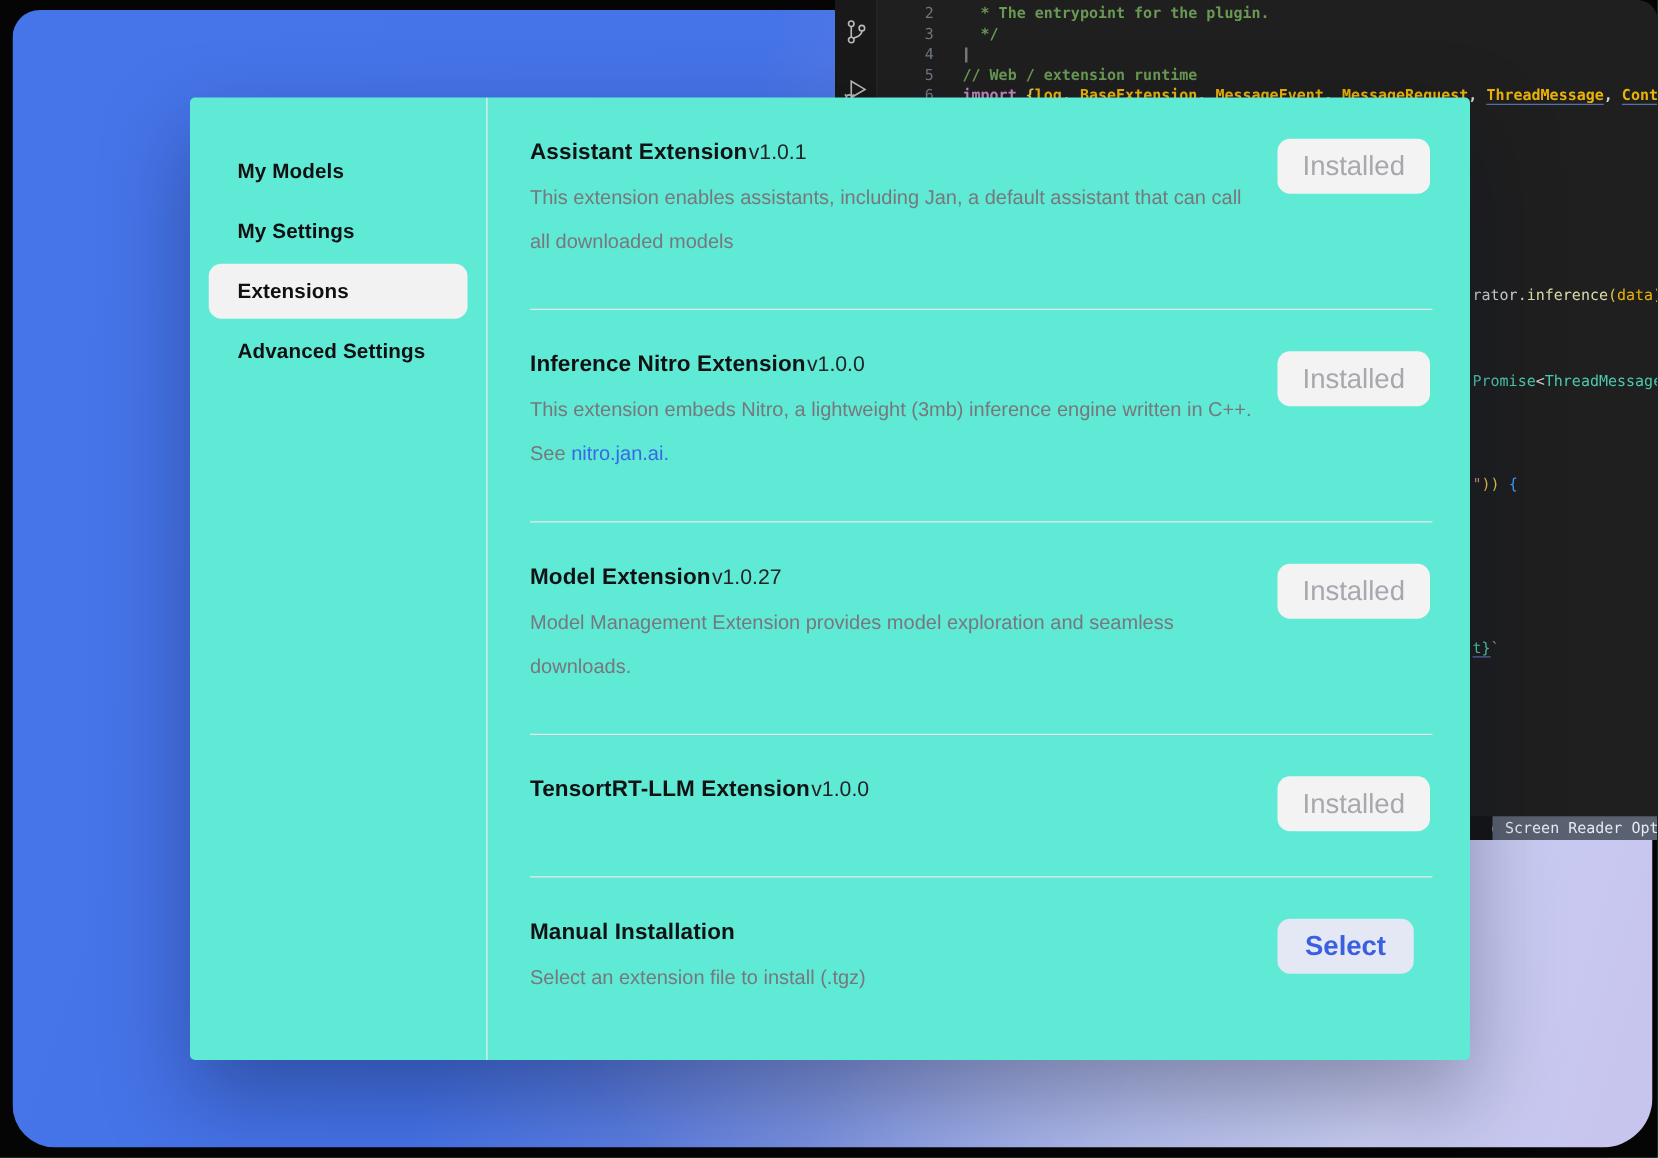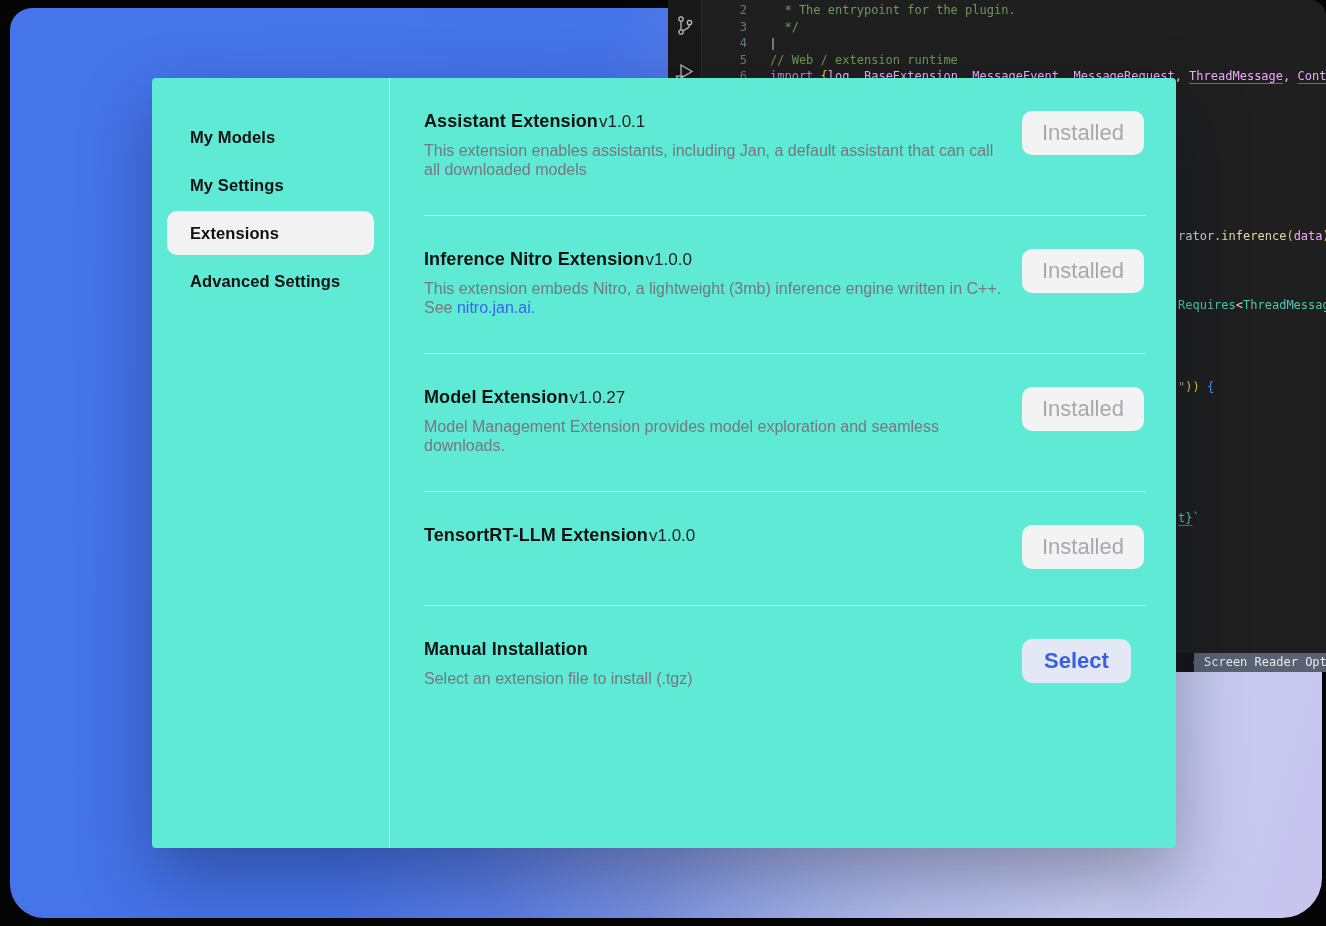--- a/index.html
+++ b/index.html
@@ -25,27 +25,27 @@
   }
   .activity-bar {
     position:absolute; left:0; top:0; width:34px; height:100%;
     background:#191919; border-right:1px solid #2b2b2b;
     display:flex; flex-direction:column; align-items:center; gap:22px; padding-top:14px;
   }
   .activity-bar svg { display:block; }
   .code-area { position:absolute; left:35px; top:2px; right:0; }
   .code-line { display:flex; height:16.5px; line-height:16.5px; white-space:pre; }
   .gutter { width:44px; text-align:right; padding-right:0; color:#6e7681; flex:0 0 44px; }
-  .code-text { padding-left:23px; color:#d4d4d4; }
+  .code-text { padding-left:23px; color:#d4d4d4;font-weight:bold; }
   .cursor { display:inline-block; width:2px; height:12px; background:#777; vertical-align:middle; margin-left:2px; }
   .fragment { position:absolute; left:510px; height:16.5px; line-height:16.5px; white-space:pre; color:#d4d4d4; }
 
   .c-comment { color:#6a9955; }
   .c-kw { color:#c586c0; }
-  .c-var { color:#f0abfc; }
+  .c-var { color:#eab308; }
   .c-fg { color:#d4d4d4; }
   .c-gold { color:#e8c642; }
   .c-blue { color:#389fff; }
   .c-fn { color:#dcdcaa;text-align:right; }
   .c-type { color:#4ec9b0; }
   .c-str { color:#ce9178; }
   .c-u { text-decoration:underline; text-underline-offset:3px; text-decoration-color:rgba(130,165,255,0.6); }
 
   .status-bar {
     position:absolute; left:0; bottom:0; width:100%; height:19px;
@@ -74,21 +74,21 @@
   }
   .side-item.active { background:#f2f2f3; }
 
   .content { flex:1; padding:0 30px 0 34px; }
   .ext-row { display:flex; align-items:flex-start; padding:33px 0 36px 0; }
   .ext-row.last { padding-bottom:40px; }
   .ext-main { flex:1; max-width:578px; }
   .ext-title-line { display:flex; align-items:baseline; gap:1px; }
   .ext-name { font-size:18px; font-weight:700; color:#121214; letter-spacing:0.1px; }
   .ext-version { font-size:17px; font-weight:400; color:#232327; }
-  .ext-desc { margin-top:9px; font-size:16px; line-height:19px; color:#77777d; }
+  .ext-desc { margin-top:9px; font-size:16px; line-height:35px; color:#77777d; }
   .ext-link { color:#3a66e8; text-decoration:none; cursor:pointer;text-align:center; }
   .divider { height:1px; background:#e7e7e9; }
 
   .btn {
     flex:0 0 auto; margin-left:20px; border:none; border-radius:10px;
     padding:9px 20px; font-size:22px; font-family:"Liberation Sans", sans-serif;
     cursor:default;
   }
   .btn-installed { background:#f3f3f4; color:#a7a7ae; font-weight:500; }
   .btn-select { background:#e3e8f4; color:#3a5fe0; font-weight:700; cursor:pointer; padding:9px 22px; }
@@ -122,21 +122,21 @@
       </div>
       <div class="code-area">
           <div class="code-line"><span class="gutter">2</span><span class="code-text"><span class="c-comment">  * The entrypoint for the plugin.</span></span></div>
           <div class="code-line"><span class="gutter">3</span><span class="code-text"><span class="c-comment">  */</span></span></div>
           <div class="code-line"><span class="gutter">4</span><span class="code-text"><span class="cursor"></span></span></div>
           <div class="code-line"><span class="gutter">5</span><span class="code-text"><span class="c-comment">// Web / extension runtime</span></span></div>
           <div class="code-line"><span class="gutter">6</span><span class="code-text"><span class="c-kw">import</span><span class="c-fg"> </span><span class="c-gold">{</span><span class="c-var c-u">log</span><span class="c-fg">, </span><span class="c-var c-u">BaseExtension</span><span class="c-fg">, </span><span class="c-var c-u">MessageEvent</span><span class="c-fg">, </span><span class="c-var c-u">MessageRequest</span><span class="c-fg">, </span><span class="c-var c-u">ThreadMessage</span><span class="c-fg">, </span><span class="c-var c-u">ContentType</span></span></div>
         </div>
       <div>
           <div class="fragment" style="top: 228px;"><span class="c-fg">rator.</span><span class="c-fn">inference</span><span class="c-gold">(</span><span class="c-var">data</span><span class="c-gold">)</span></div>
-          <div class="fragment" style="top: 297px;"><span class="c-type">Requires</span><span class="c-fg">&lt;</span><span class="c-type">ThreadMessage</span></div>
+          <div class="fragment" style="top: 297px;"><span class="c-type">Promise</span><span class="c-fg">&lt;</span><span class="c-type">ThreadMessage</span></div>
           <div class="fragment" style="top: 379px;"><span class="c-str">"</span><span class="c-gold">))</span><span class="c-blue"> {</span></div>
           <div class="fragment" style="top: 510px;"><span class="c-type c-u">t}</span><span class="c-str">`</span></div>
         </div>
       <div class="status-bar">
         <span class="status-left-text">go</span>
         <span class="status-item">Screen Reader Optimized</span>
       </div>
     </div>
 
     <div class="modal">

